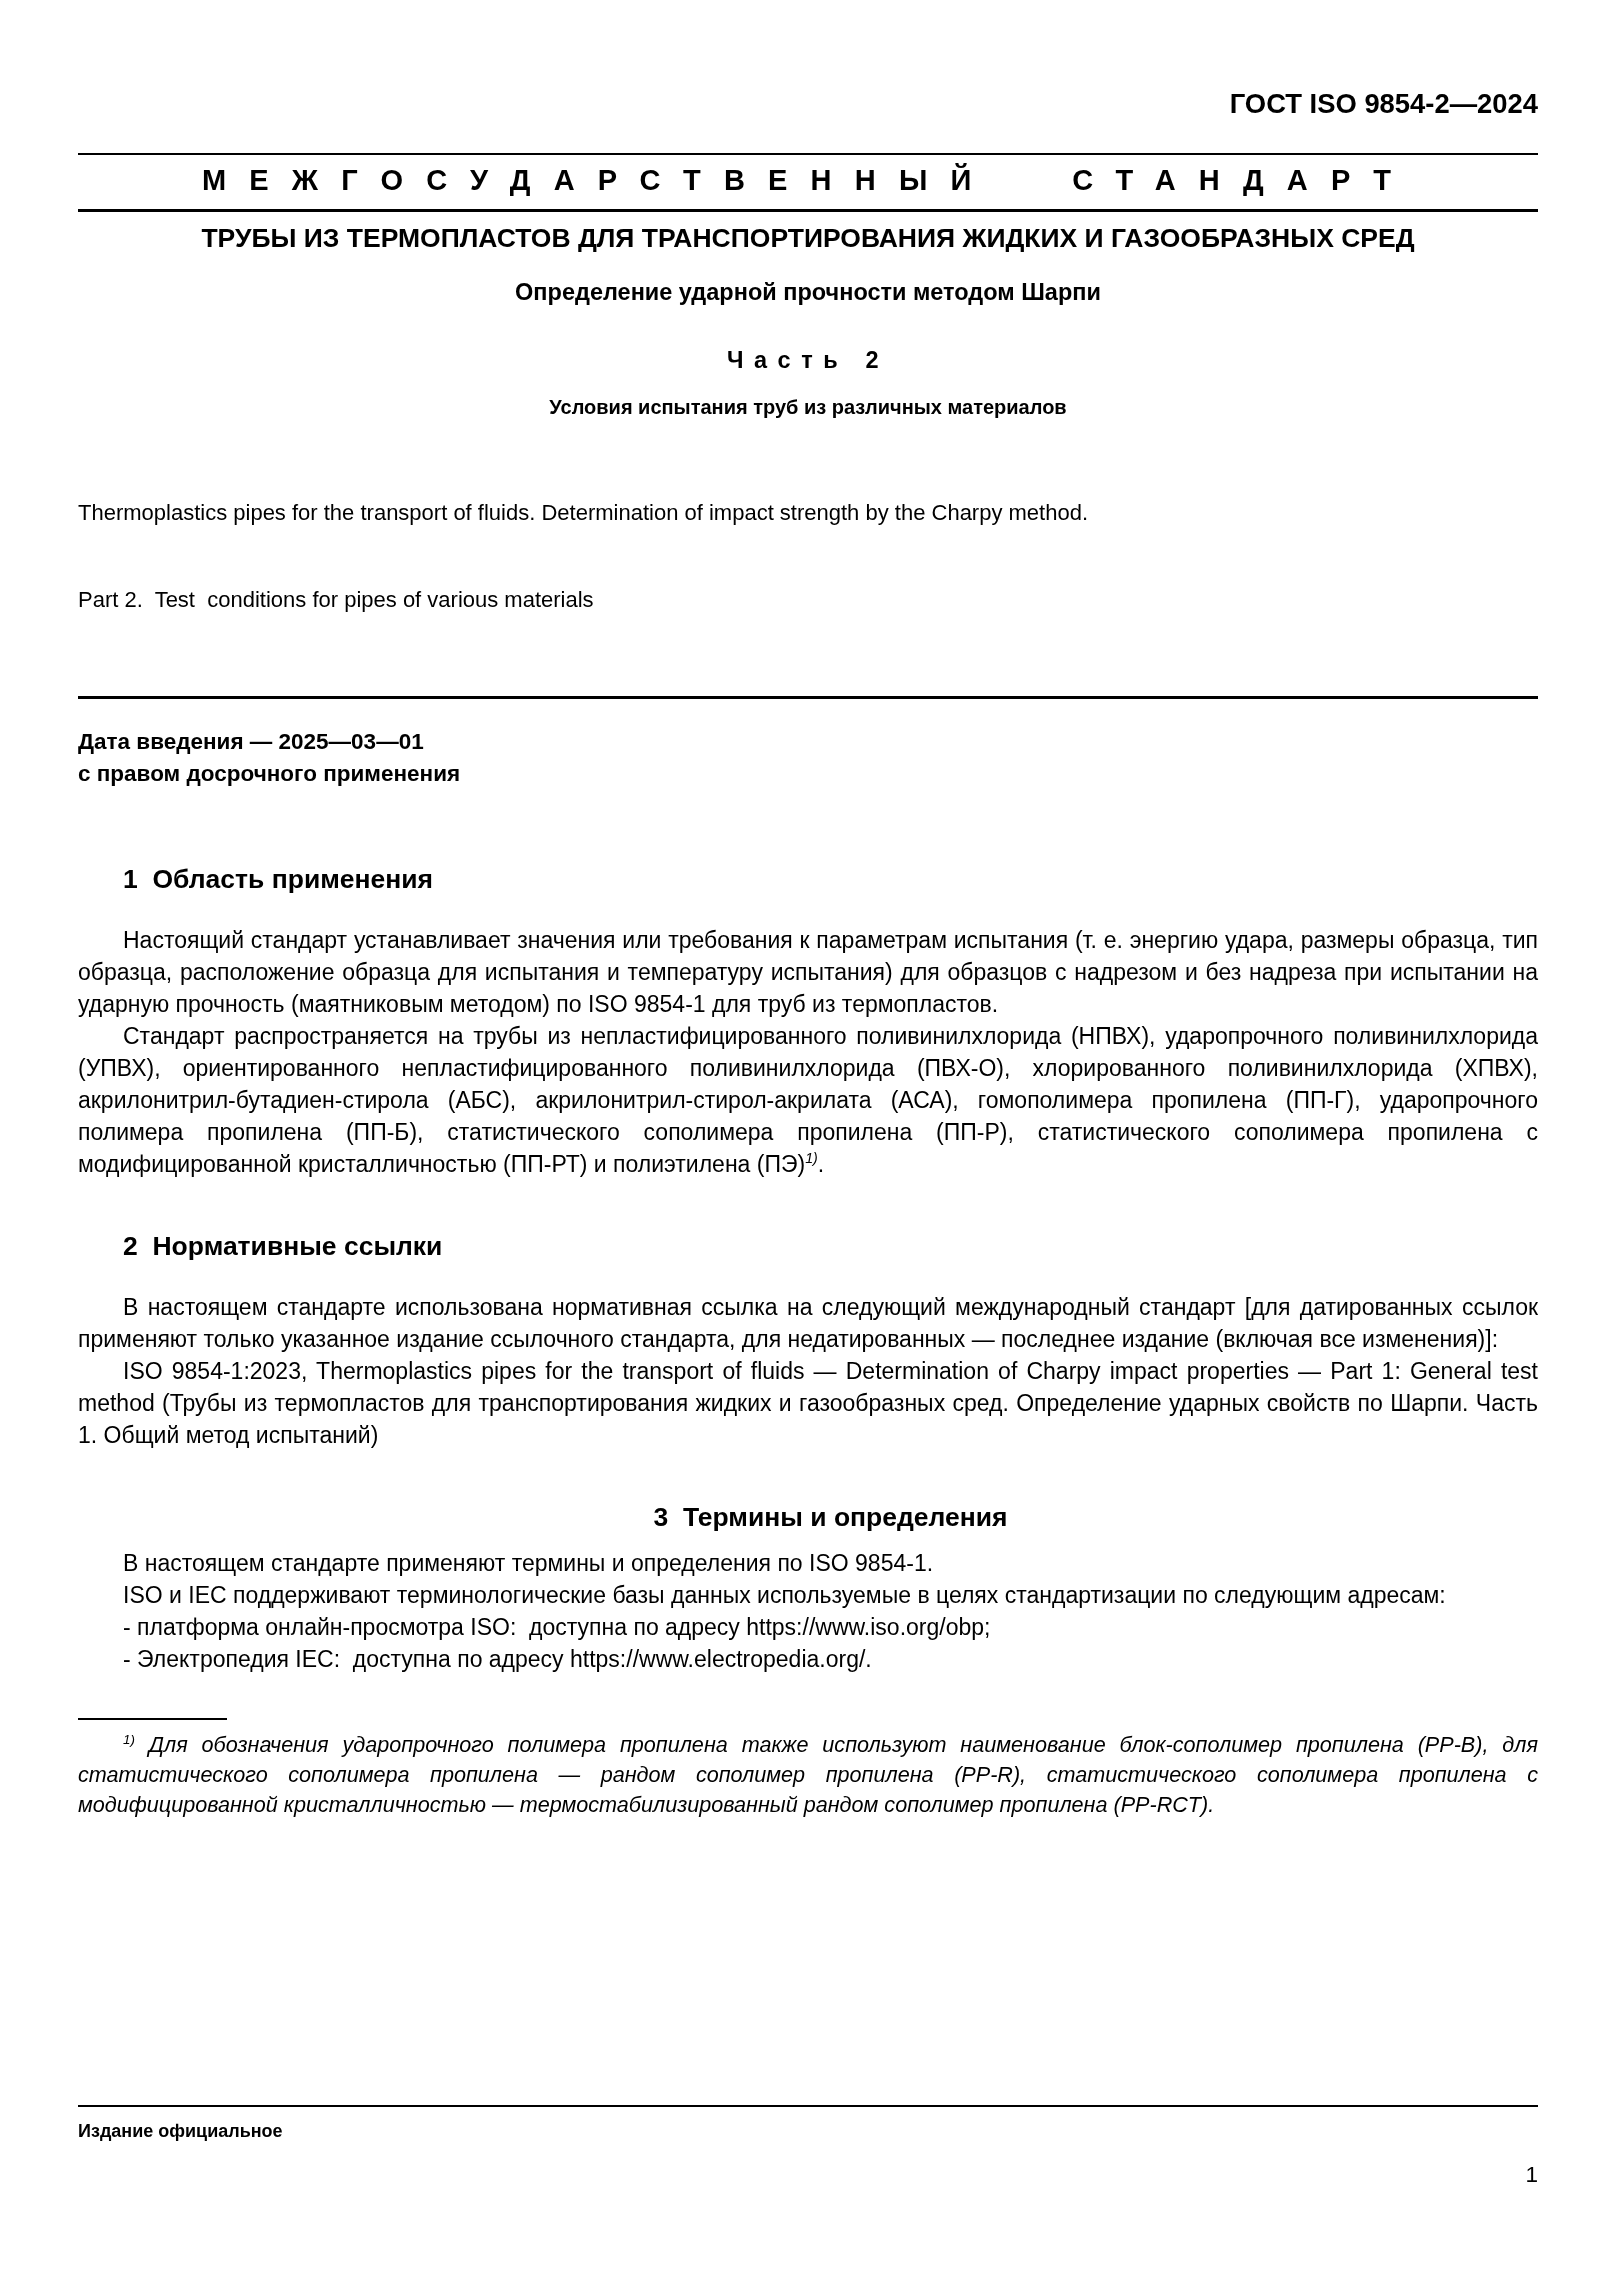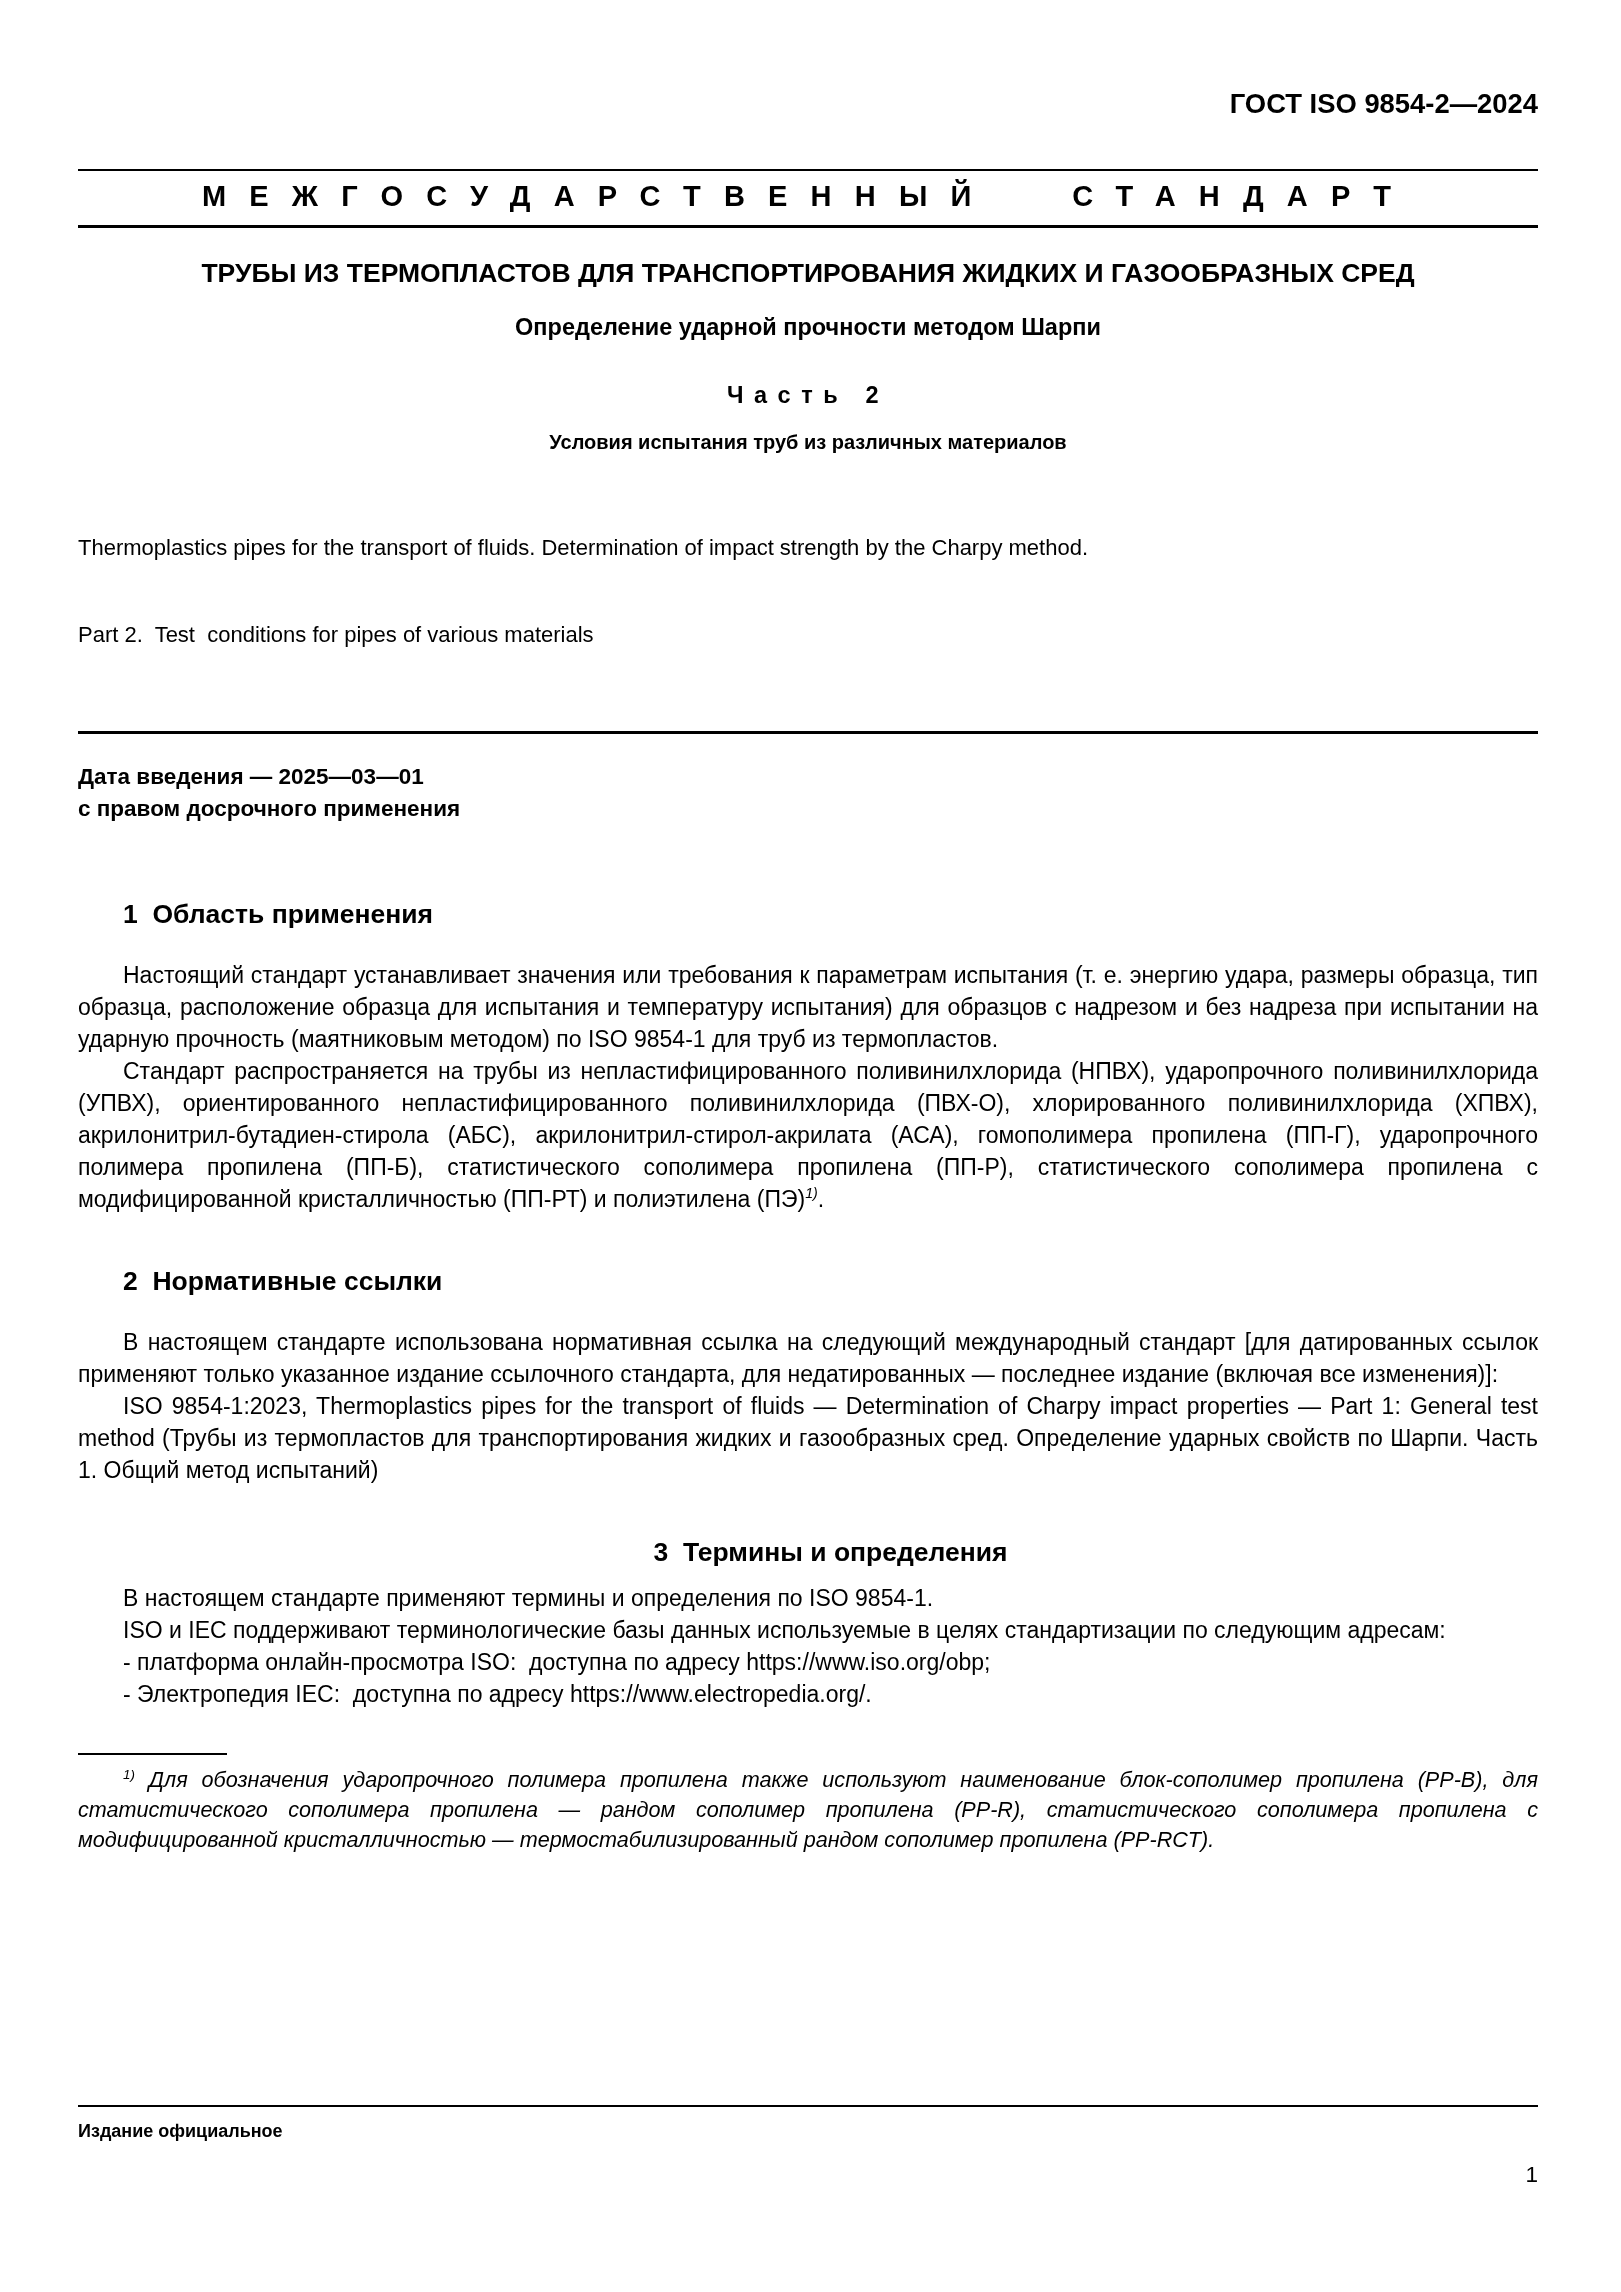--- a/index.html
+++ b/index.html
@@ -23,35 +23,35 @@
     top: 0;
     width: 1460px;
   }
   .doc-code {
     margin-top: 88px;
     text-align: right;
     font-weight: bold;
     font-size: 27.4px;
   }
   .banner {
-    margin-top: 49px;
+    margin-top: 33px;
     border-top: 2.9px solid #000;
     border-bottom: 3.9px solid #000;
     padding: 8.8px 0 11.8px 0;
   }
   .banner-text {
     font-weight: bold;
     font-size: 29px;
     letter-spacing: 0.80em;
     word-spacing: 1.6em;
     text-align: center;
     white-space: nowrap;
   }
   .title-main {
-    margin-top: 30px;
+    margin-top: 11px;
     text-align: center;
     font-weight: bold;
     font-size: 26.5px;
   }
   .title-sub {
     margin-top: 25.5px;
     text-align: center;
     font-weight: bold;
     font-size: 23.5px;
   }

